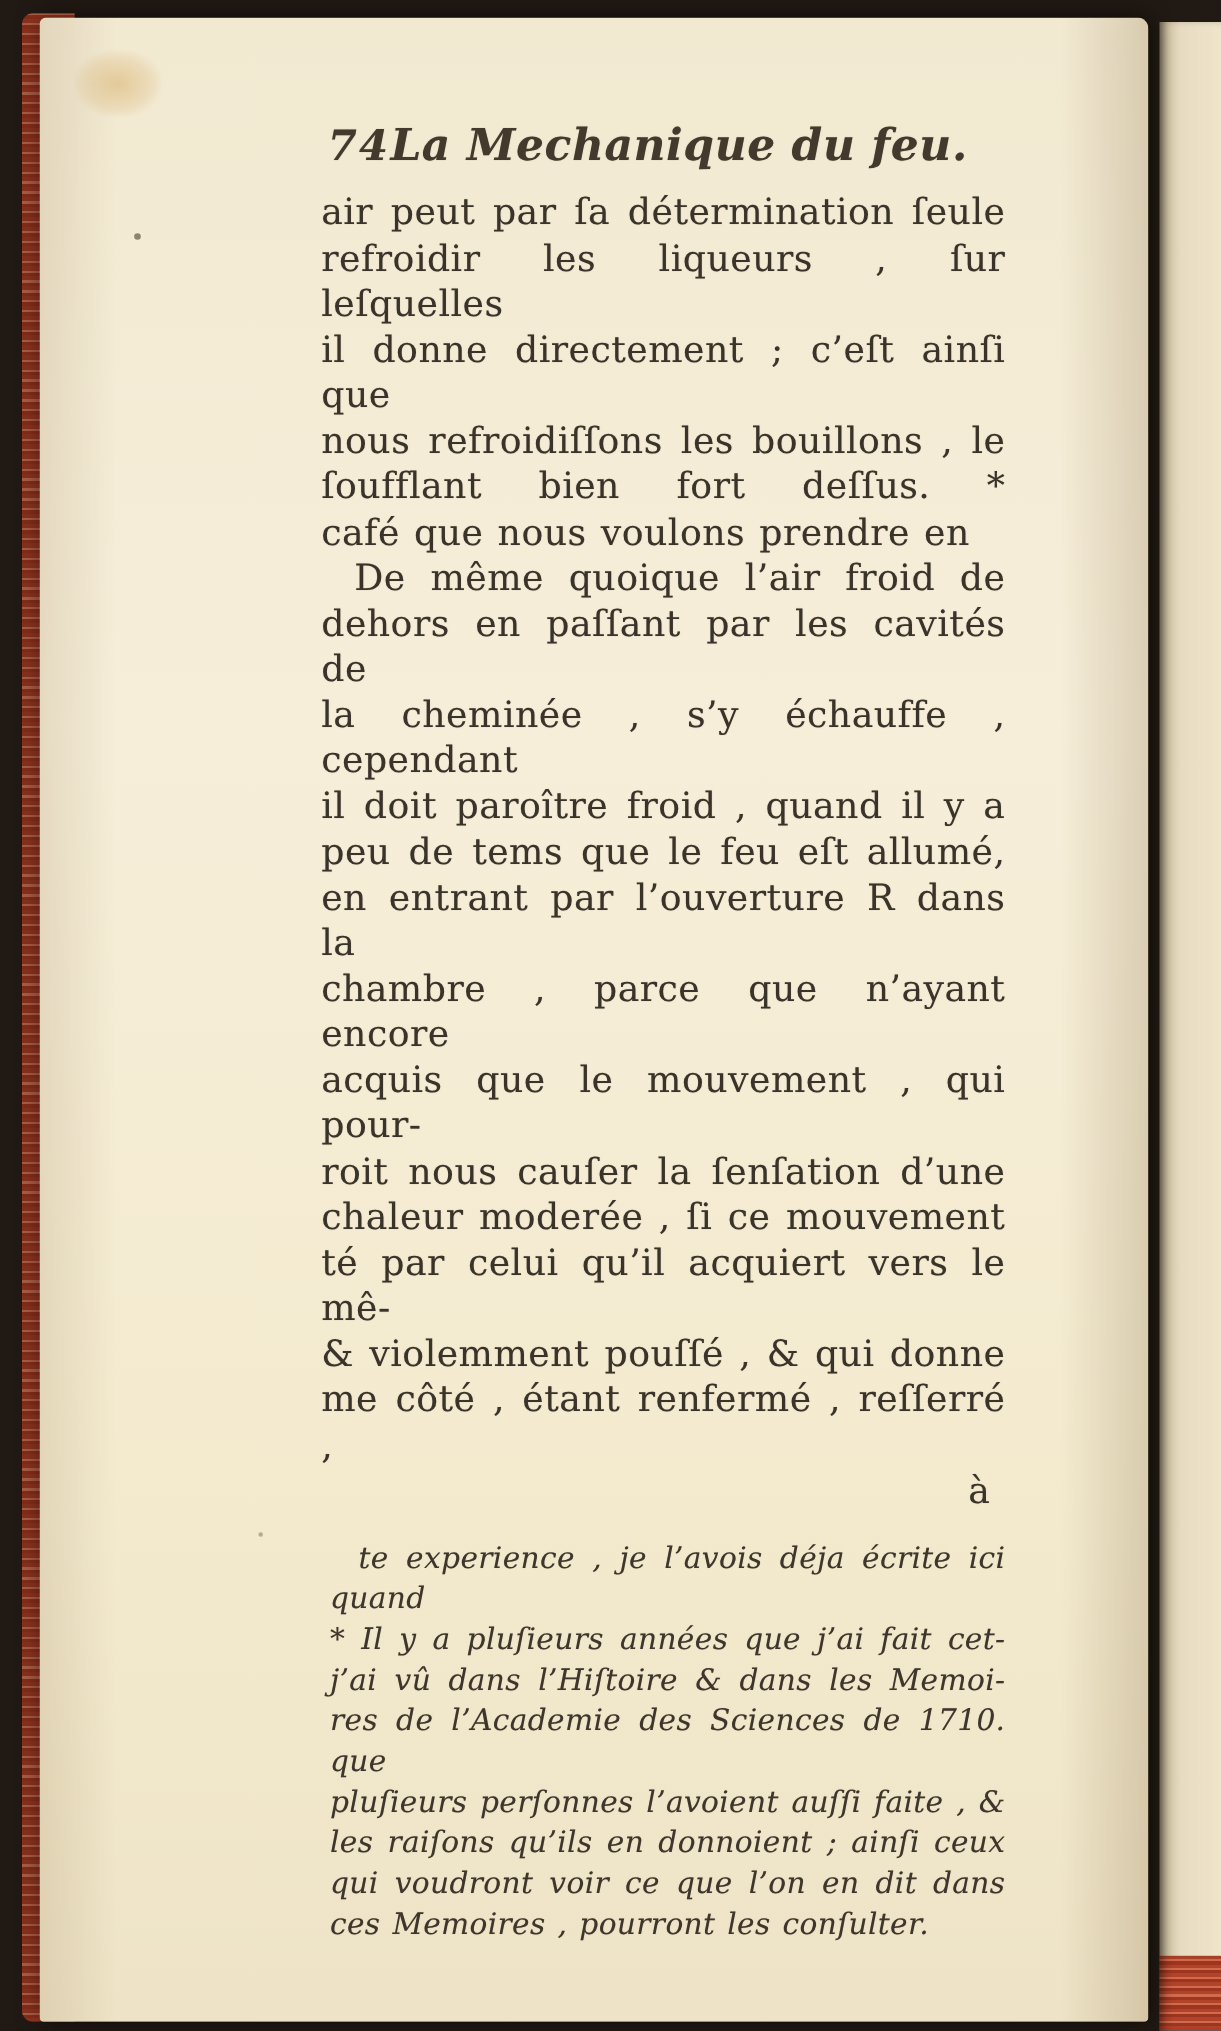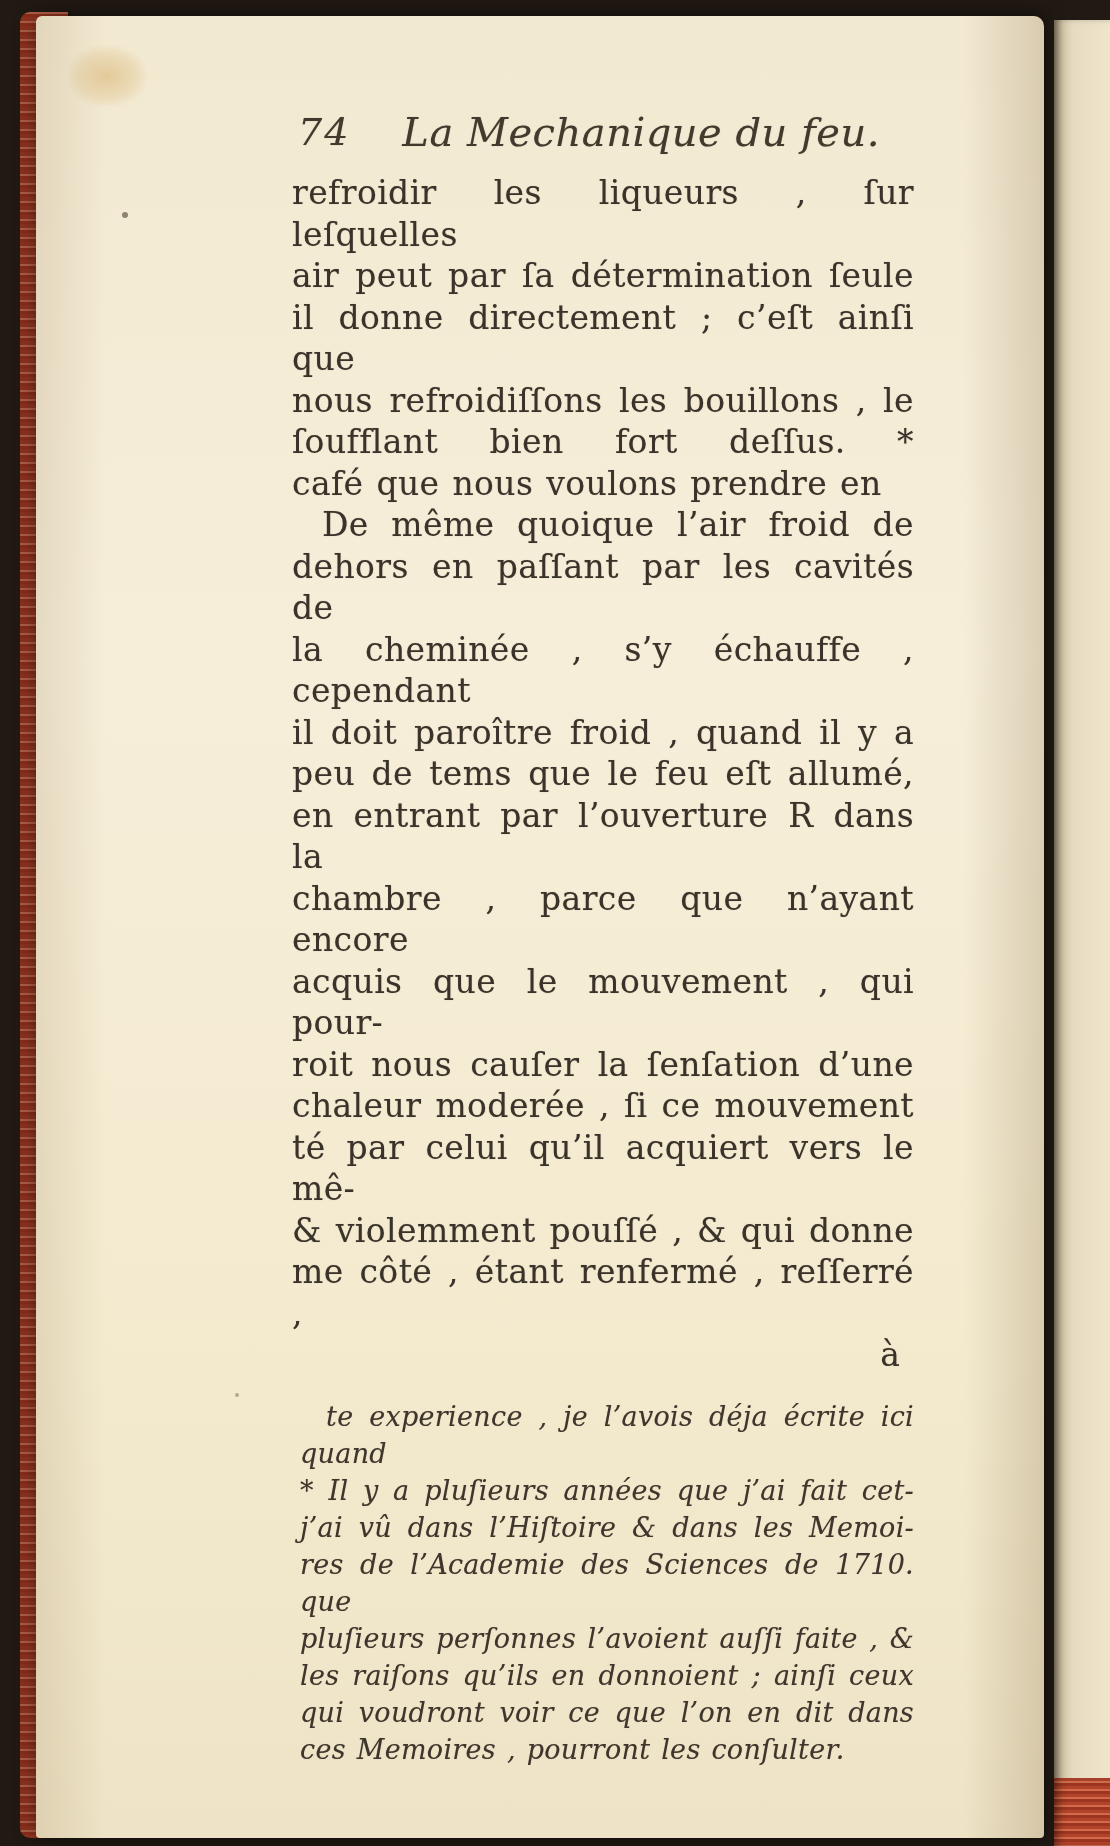--- a/index.html
+++ b/index.html
@@ -60,25 +60,26 @@
     background:rgba(60,45,30,0.55);
     box-shadow:112px 1180px 0 -1px rgba(70,50,30,0.35);
   }
 
   
   .text-area {
     position:absolute; left:256px; top:90px; width:622px;
     color:#3a332a;
   }
   .page-header {
-    display:flex; align-items:center; gap:52px;
+    display:flex; align-items:flex-start; 
     font-style:italic; font-size:40px; line-height:52px;
     color:#433a2d;
     text-shadow:0 0 1px rgba(58,49,40,0.35);
     padding-left:6px;
+    font-weight:bold;
   }
   .page-header .folio { font-size:38px; letter-spacing:2px; }
   .page-header .running-title { letter-spacing:0.5px; }
 
   .para { font-size:33px; line-height:41.5px; letter-spacing:0.4px; word-spacing:2px;
           text-shadow:0 0 1px rgba(58,49,40,0.3); }
   .para-1 { margin-top:14px; }
   .line { text-align:justify; text-align-last:justify; white-space:normal; }
   .para-1 .line:last-child { text-align-last:left; }
   .para-2 .line:first-child { text-indent:30px; }
@@ -115,22 +116,22 @@
     <div class="speck"></div>
 
     <div class="text-area">
 
       <div class="page-header">
         <span class="folio">74</span>
         <span class="running-title">La Mechanique du feu.</span>
       </div>
 
       <div class="para para-1">
+          <div class="line">air peut par ſa détermination ſeule</div>
           <div class="line">refroidir les liqueurs , ſur leſquelles</div>
-          <div class="line">air peut par ſa détermination ſeule</div>
           <div class="line">il donne directement ; c’eſt ainſi que</div>
           <div class="line">nous refroidiſſons les bouillons , le</div>
           <div class="line">ſoufflant bien fort deſſus. *</div>
           <div class="line">café que nous voulons prendre en</div>
         </div>
 
       <div class="para para-2">
           <div class="line">De même quoique l’air froid de</div>
           <div class="line">dehors en paſſant par les cavités de</div>
           <div class="line">la cheminée , s’y échauffe , cependant</div>

